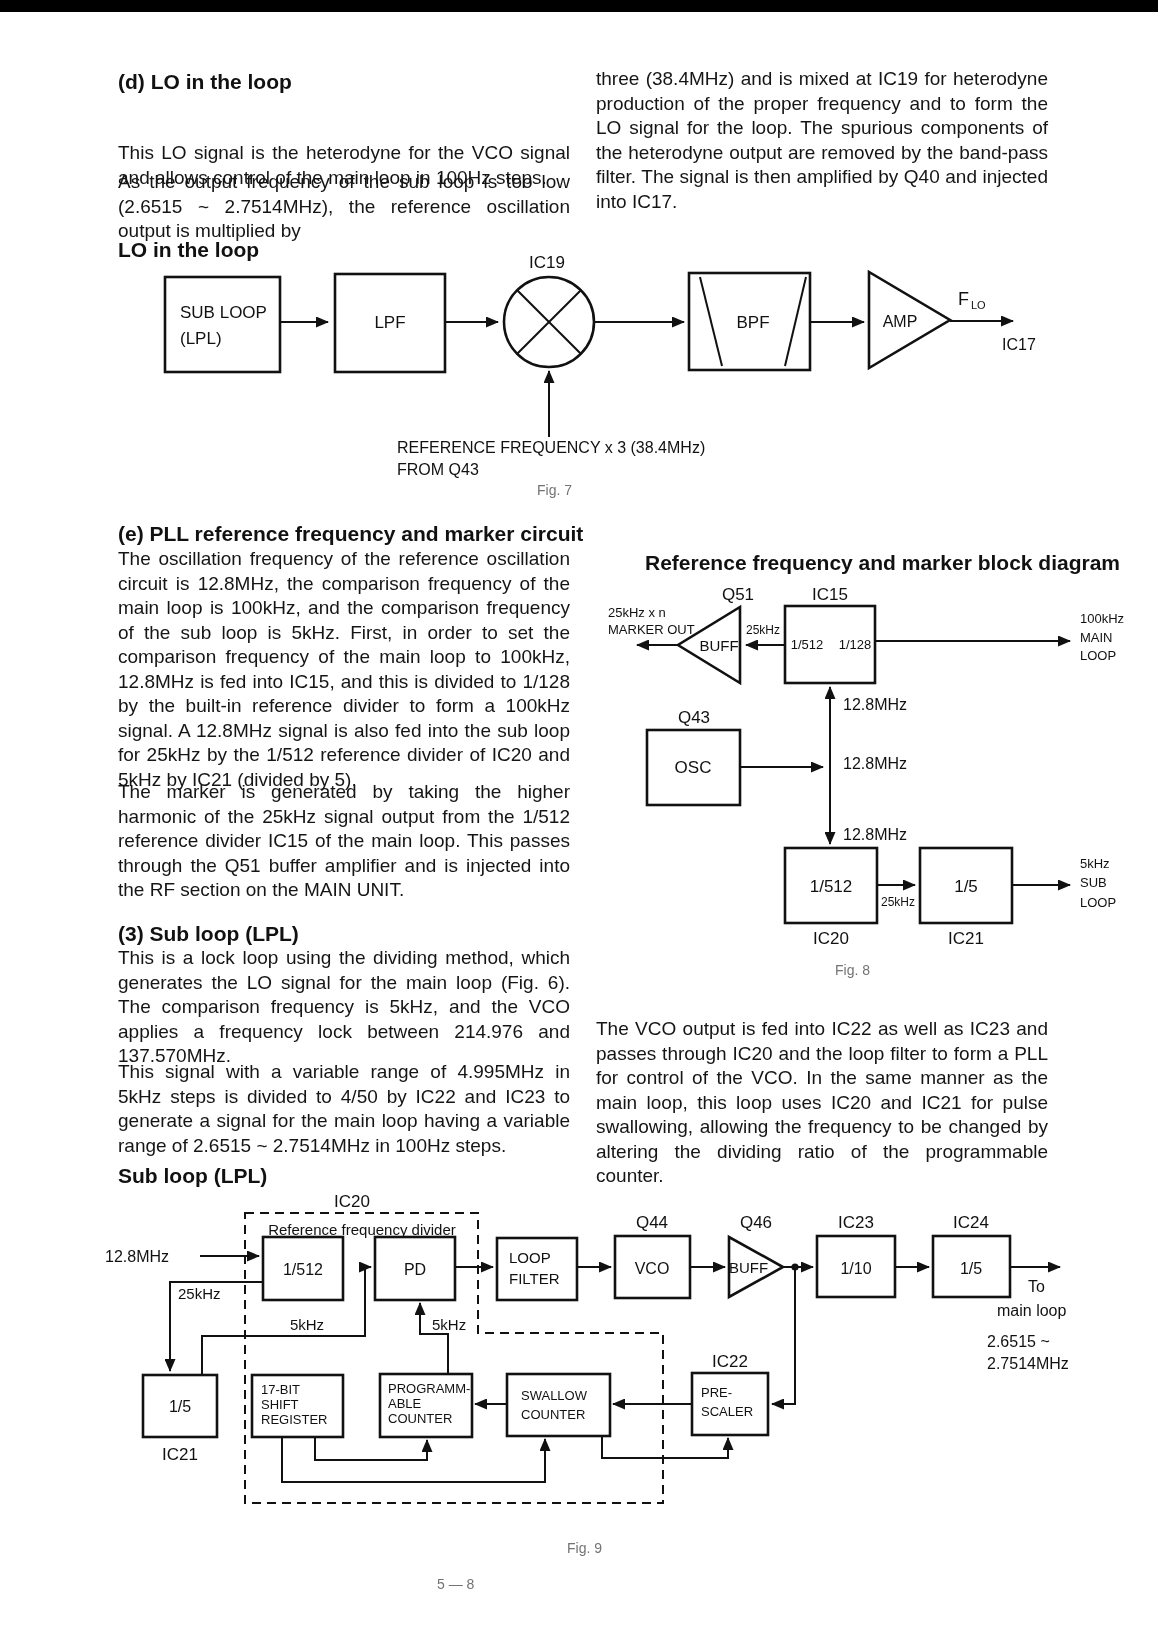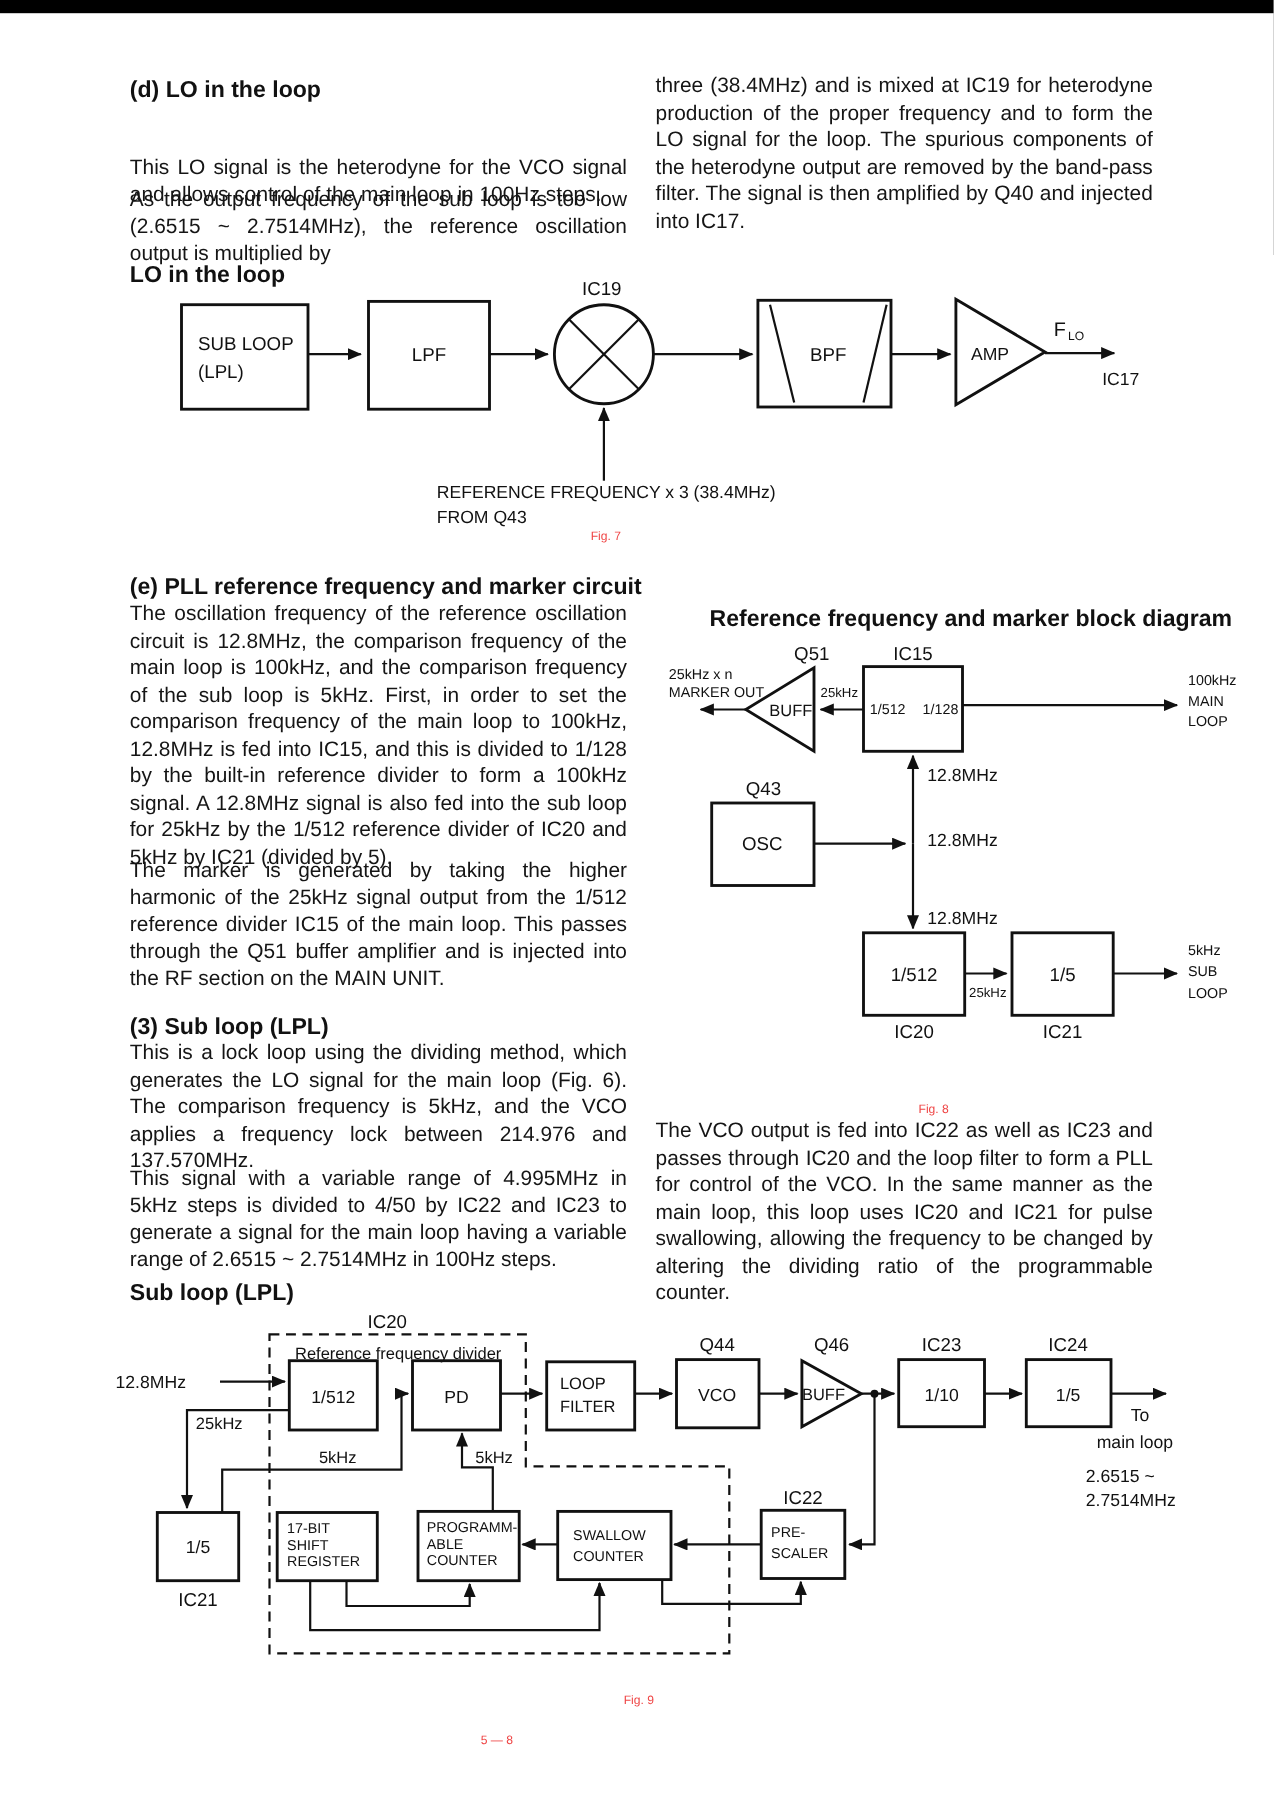--- a/index.html
+++ b/index.html
@@ -2,21 +2,21 @@
 <html><head>
 <meta charset="utf-8">
 <style>
   html,body{margin:0;padding:0;background:#888;}
   .page{position:relative;width:1158px;height:1637px;background:#fff;overflow:hidden;
         font-family:"Liberation Sans",sans-serif;color:#151515;}
   .topbar{position:absolute;left:0;top:0;width:1158px;height:12px;background:#000;}
   .para{position:absolute;width:452px;font-size:19px;line-height:24.5px;
         text-align:justify;color:#151515;}
   .head{position:absolute;font-size:21px;font-weight:bold;white-space:nowrap;color:#111;}
-  .cap{position:absolute;font-size:11px;white-space:nowrap;color:#ef4444;}
+  .cap{position:absolute;font-size:14px;white-space:nowrap;color:#737373;}
   svg{position:absolute;overflow:visible;}
   svg text{fill:#111;font-family:"Liberation Sans",sans-serif;}
   .t18{font-size:18px;} .t17{font-size:17px;} .t16{font-size:16px;}
   .t15{font-size:15px;} .t13{font-size:13px;} .t12{font-size:12px;} .t11{font-size:11px;}
   .ln{stroke:#111;stroke-width:2;fill:none;}
   .bx{stroke:#111;stroke-width:2.6;fill:none;}
   .dash{stroke:#111;stroke-width:2;fill:none;stroke-dasharray:9 6;}
 </style>
 </head>
 <body>
@@ -121,21 +121,21 @@
     <text class="t17" x="236" y="314" text-anchor="middle">1/512</text>
     <text class="t17" x="236" y="366" text-anchor="middle">IC20</text>
     <rect class="bx" x="325" y="270" width="92" height="75"></rect>
     <text class="t17" x="371" y="314" text-anchor="middle">1/5</text>
     <text class="t17" x="371" y="366" text-anchor="middle">IC21</text>
     <text class="t12" x="303" y="328" text-anchor="middle">25kHz</text>
     <text class="t13" x="485" y="290">5kHz</text>
     <text class="t13" x="485" y="309">SUB</text>
     <text class="t13" x="485" y="329">LOOP</text>
   </svg>
-  <div class="cap" style="left:835px;top:962px;margin-top:41px;">Fig. 8</div>
+  <div class="cap" style="left:835px;top:962px;">Fig. 8</div>
 
   <div class="para" style="left:596px;top:1017px;">The VCO output is fed into IC22 as well as IC23 and passes through IC20 and the loop filter to form a PLL for control of the VCO. In the same manner as the main loop, this loop uses IC20 and IC21 for pulse swallowing, allowing the frequency to be changed by altering the dividing ratio of the programmable counter.</div>
 
   <div class="head" style="left:118px;top:1164px;">Sub loop (LPL)</div>
 
   <svg style="left:100px;top:1185px;" width="1000" height="340" viewBox="0 0 1000 340">
     <defs>
       <marker id="ah9" markerUnits="userSpaceOnUse" markerWidth="13" markerHeight="11" refX="12" refY="5.5" orient="auto">
           <path d="M0,0 L13,5.5 L0,11 z" fill="#111"></path>
         </marker>

